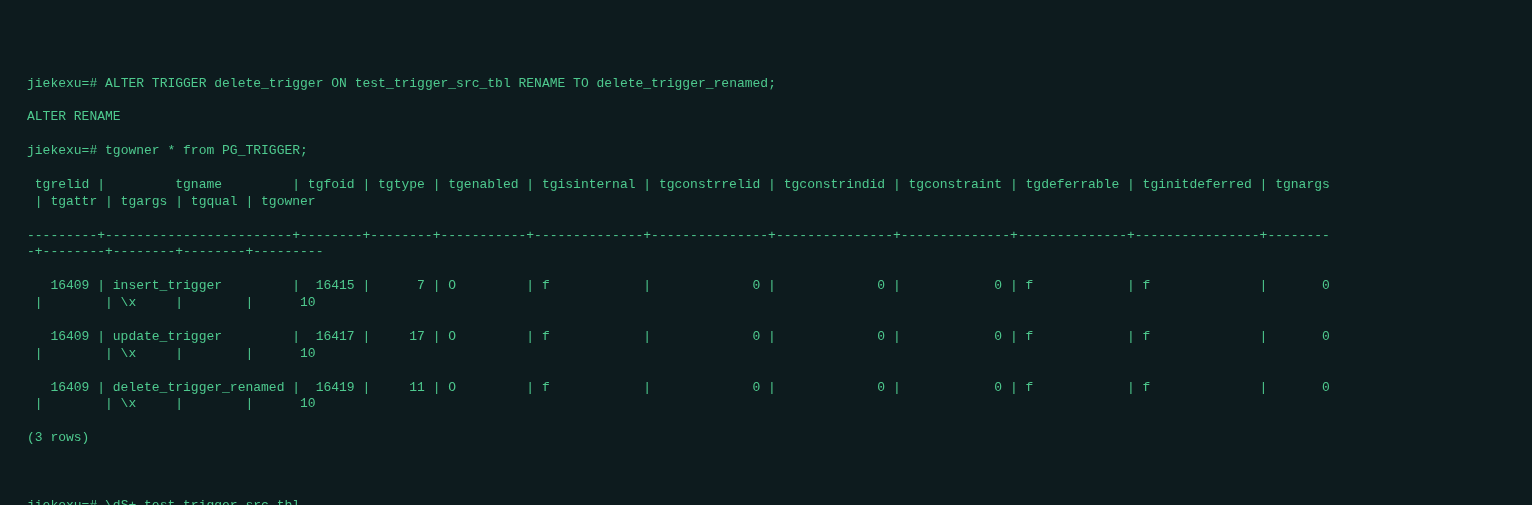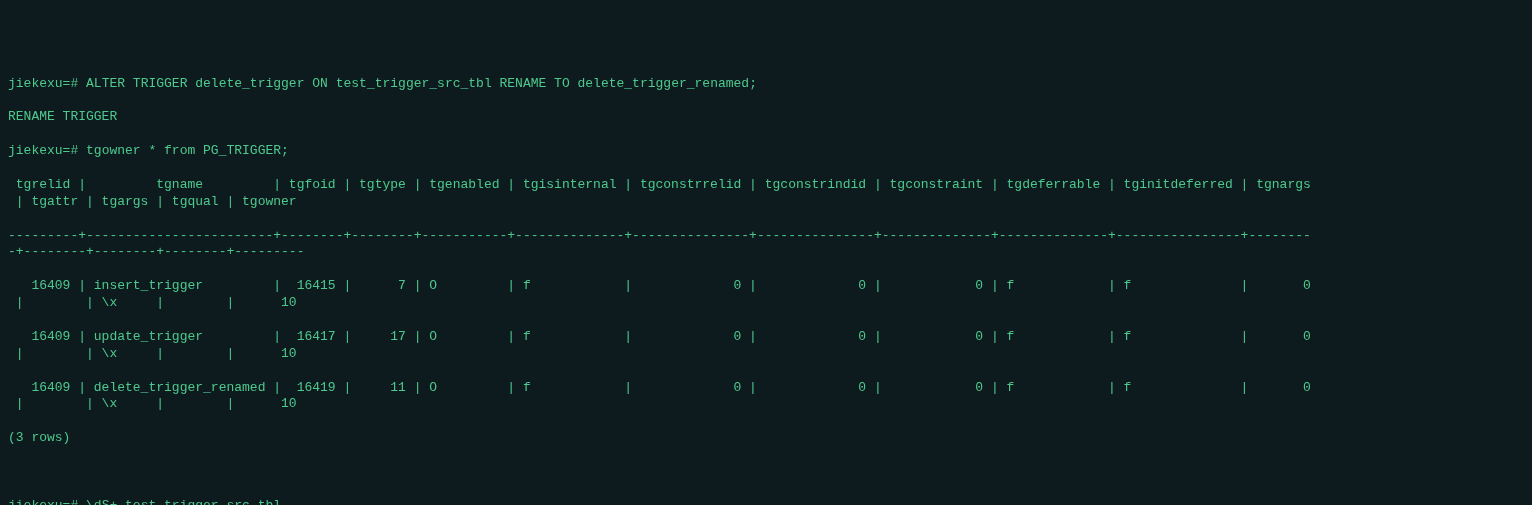--- a/index.html
+++ b/index.html
@@ -9,29 +9,30 @@
       color: #4ec98e;
       font-family: 'Consolas', 'Monaco', 'Courier New', monospace;
       font-size: 13px;
       line-height: 1.3;
       white-space: pre;
       overflow-x: auto;
       width: 1516px;
     }
     .terminal-line {
       white-space: pre;
+      margin-left: 19px;
     }
   </style>
 </head>
 <body>
 
 
 
 <div class="terminal-line"><span>jiekexu=#</span> <span>ALTER TRIGGER delete_trigger ON test_trigger_src_tbl RENAME TO delete_trigger_renamed;</span></div>
-<div class="terminal-line">RENAME TRIGGER</div>
+<div class="terminal-line">ALTER RENAME</div>
 <div class="terminal-line"><span>jiekexu=#</span> <span>tgowner * from PG_TRIGGER;</span></div>
 <div class="terminal-line"> tgrelid |         tgname         | tgfoid | tgtype | tgenabled | tgisinternal | tgconstrrelid | tgconstrindid | tgconstraint | tgdeferrable | tginitdeferred | tgnargs
  | tgattr | tgargs | tgqual | tgowner</div>
 <div class="terminal-line">---------+------------------------+--------+--------+-----------+--------------+---------------+---------------+--------------+--------------+----------------+--------
 -+--------+--------+--------+---------</div>
 <div class="terminal-line">   16409 | insert_trigger         |  16415 |      7 | O         | f            |             0 |             0 |            0 | f            | f              |       0
  |        | \x     |        |      10</div>
 <div class="terminal-line">   16409 | update_trigger         |  16417 |     17 | O         | f            |             0 |             0 |            0 | f            | f              |       0
  |        | \x     |        |      10</div>
 <div class="terminal-line">   16409 | delete_trigger_renamed |  16419 |     11 | O         | f            |             0 |             0 |            0 | f            | f              |       0

